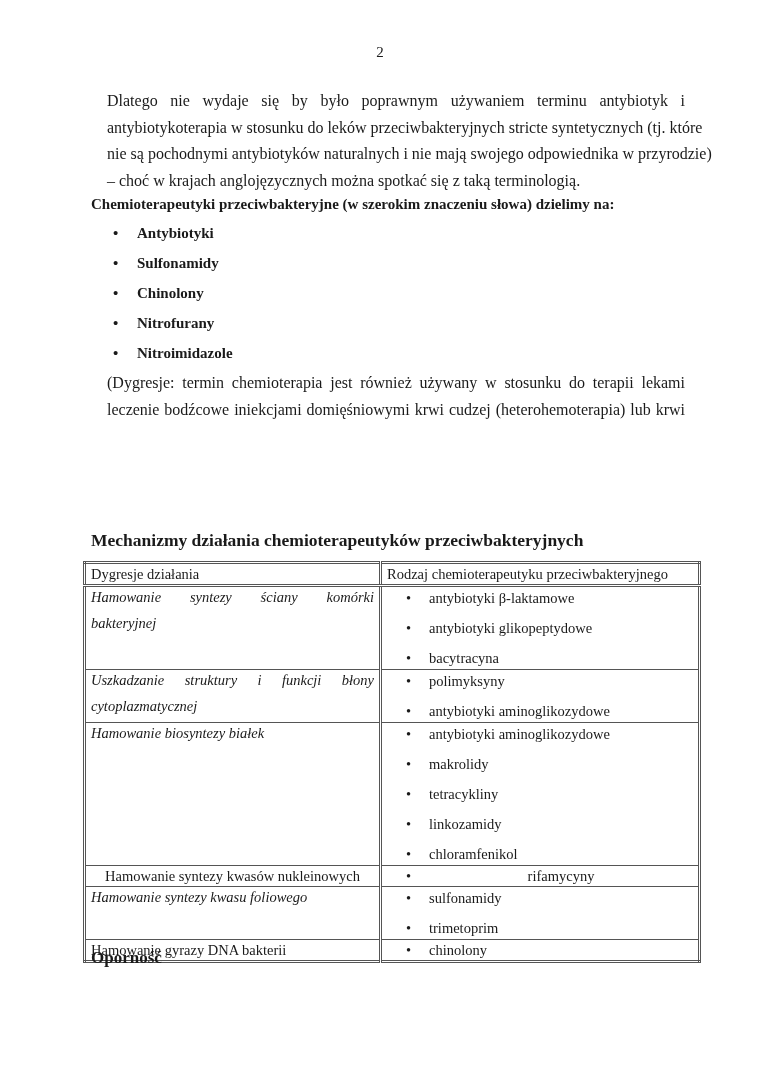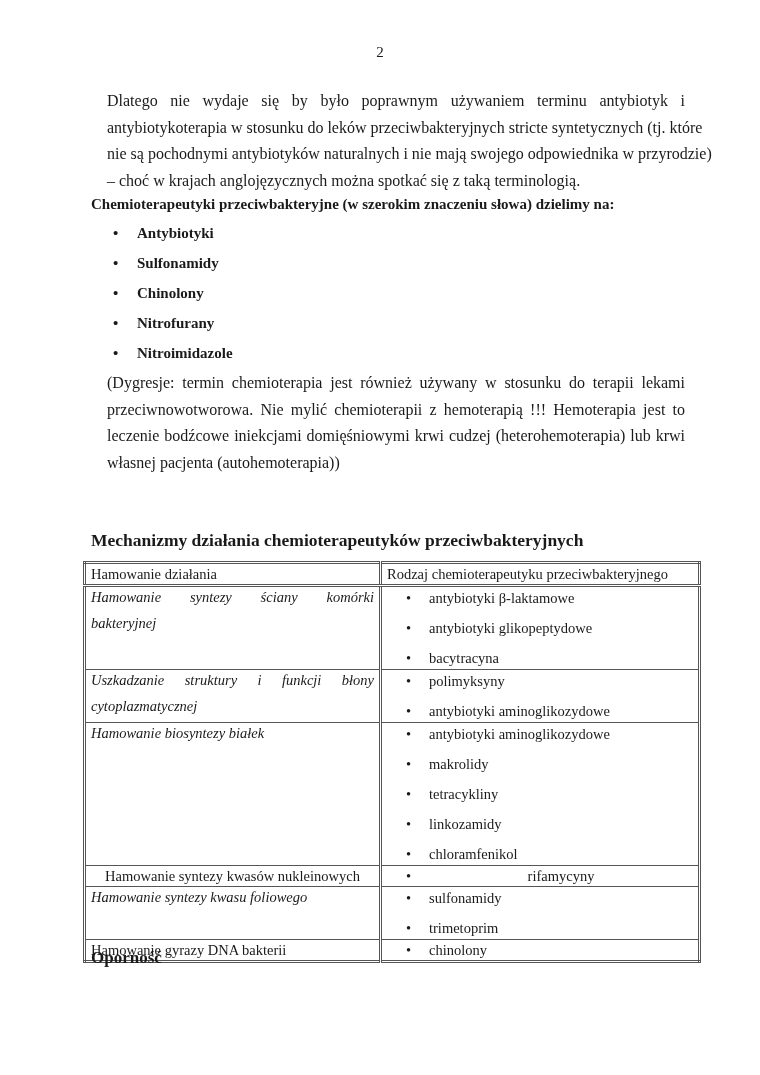--- a/index.html
+++ b/index.html
@@ -46,31 +46,29 @@
 <ul class="bullets">
   <li><span class="dot">•</span><span>Antybiotyki</span></li>
   <li><span class="dot">•</span><span>Sulfonamidy</span></li>
   <li><span class="dot">•</span><span>Chinolony</span></li>
   <li><span class="dot">•</span><span>Nitrofurany</span></li>
   <li><span class="dot">•</span><span>Nitroimidazole</span></li>
 </ul>
 
 <div class="para" style="top:370px;">
   <span class="line">(Dygresje: termin chemioterapia jest również używany w stosunku do terapii lekami</span>
-  <span class="line">przeciwnowotworowa. Nie mylić chemioterapii z hemoterapią !!! Hemoterapia jest to</span>
   <span class="line">leczenie bodźcowe iniekcjami domięśniowymi krwi cudzej (heterohemoterapia) lub krwi</span>
-  <span class="line last">własnej pacjenta (autohemoterapia))</span>
 </div>
 
 <div class="heading">Mechanizmy działania chemioterapeutyków przeciwbakteryjnych</div>
 
 <table class="mech">
   <tbody>
       <tr class="hdr">
-    <td class="c1">Hamowanie działania</td>
+    <td class="c1">Dygresje działania</td>
     <td class="c2">Rodzaj chemioterapeutyku przeciwbakteryjnego</td>
   </tr>
   <tr style="height:78px;">
     <td class="c1">
       <span class="line j">Hamowanie syntezy ściany komórki</span>
       <span class="line">bakteryjnej</span>
     </td>
     <td class="c2">
       <ul class="cell-list">
         <li><span class="dot">•</span><span>antybiotyki β-laktamowe</span></li>

